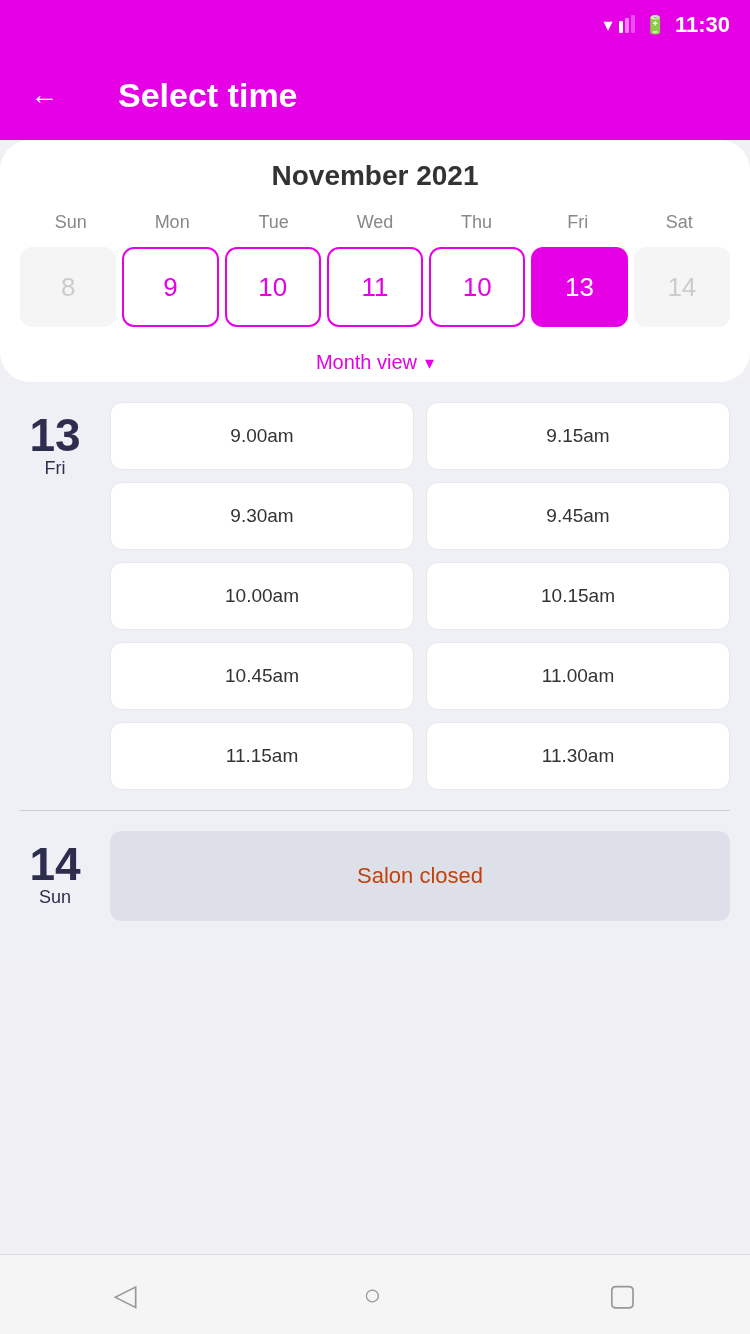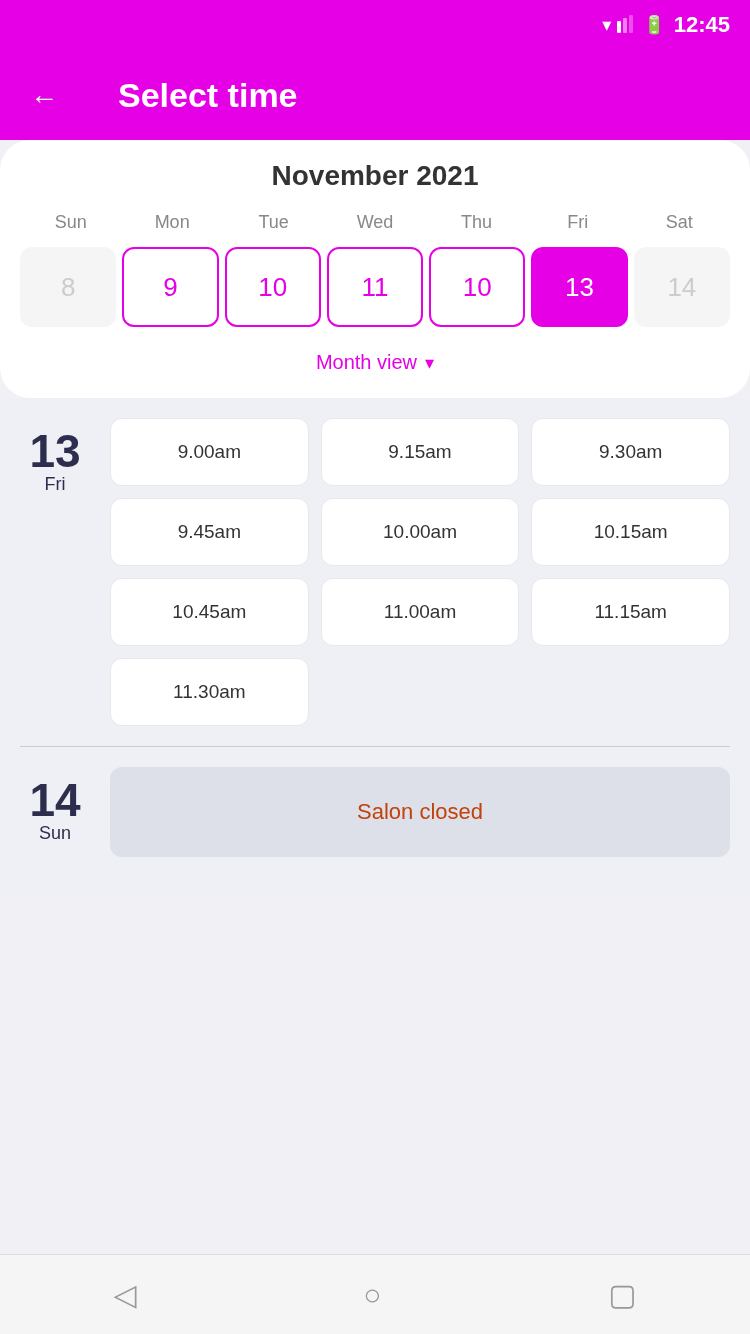--- a/index.html
+++ b/index.html
@@ -117,21 +117,21 @@
       color: #ccc;
       background: #f5f5f5;
     }
 
     
     .month-view-toggle {
       display: flex;
       align-items: center;
       justify-content: center;
       gap: 8px;
-      padding: 10px 0 24px 0;
+      padding: 10px 0 8px 0;
       cursor: pointer;
     }
     .month-view-label {
       color: #e600e6;
       font-size: 20px;
     }
     .chevron-down {
       color: #e600e6;
       font-size: 18px;
     }
@@ -161,21 +161,21 @@
       line-height: 1;
     }
     .day-name {
       font-size: 18px;
       color: #2d2d4e;
       font-weight: 500;
     }
     .time-slots-grid {
       flex: 1;
       display: grid;
-      grid-template-columns: repeat(3, 1fr);
+      grid-template-columns: repeat(2, 1fr);
       gap: 12px;
     }
     .time-slot {
       background: white;
       border-radius: 12px;
       height: 68px;
       display: flex;
       align-items: center;
       justify-content: center;
       font-size: 19px;
@@ -235,21 +235,21 @@
     <span class="wifi-icon">▾</span>
     <span class="signal-icon">
       <svg width="20" height="20" viewBox="0 0 20 20" fill="white">
         <rect x="0" y="8" width="4" height="12" rx="1"></rect>
         <rect x="6" y="5" width="4" height="15" rx="1" opacity="0.5"></rect>
         <rect x="12" y="2" width="4" height="18" rx="1" opacity="0.3"></rect>
       </svg>
     </span>
     <span class="battery-icon">🔋</span>
   </div>
-  <span class="time">12:45</span>
+  <span class="time">11:30</span>
 </div>
 
 <div class="header">
   <span class="back-arrow">←</span>
   <span class="header-title">Select time</span>
 </div>
 
 <div class="calendar-section">
   <div class="month-title">November 2021</div>
 

